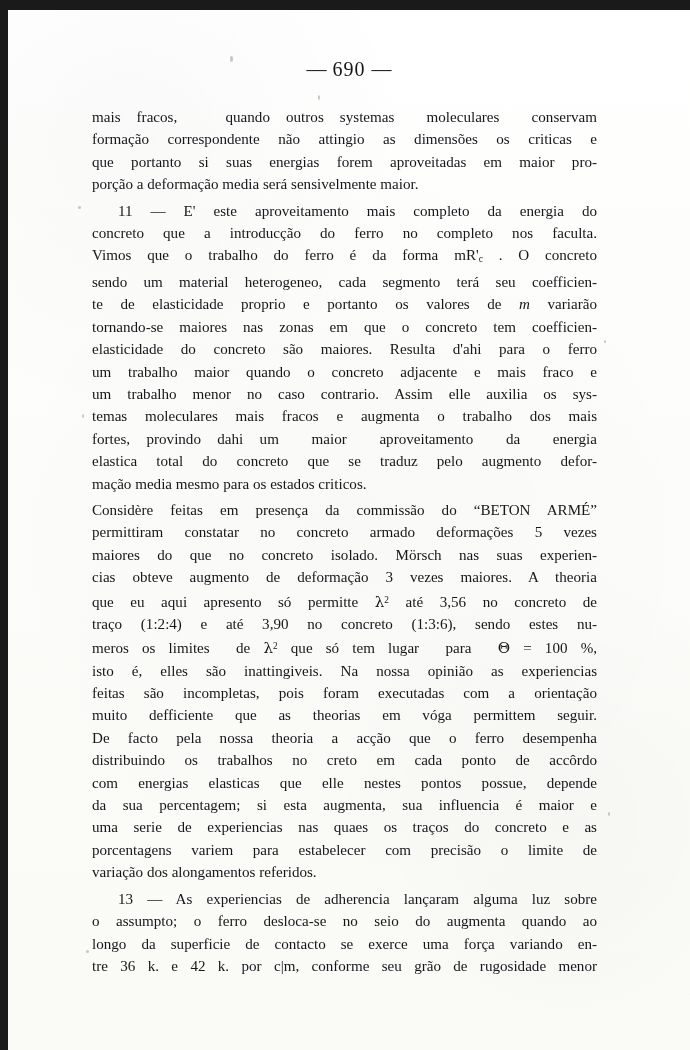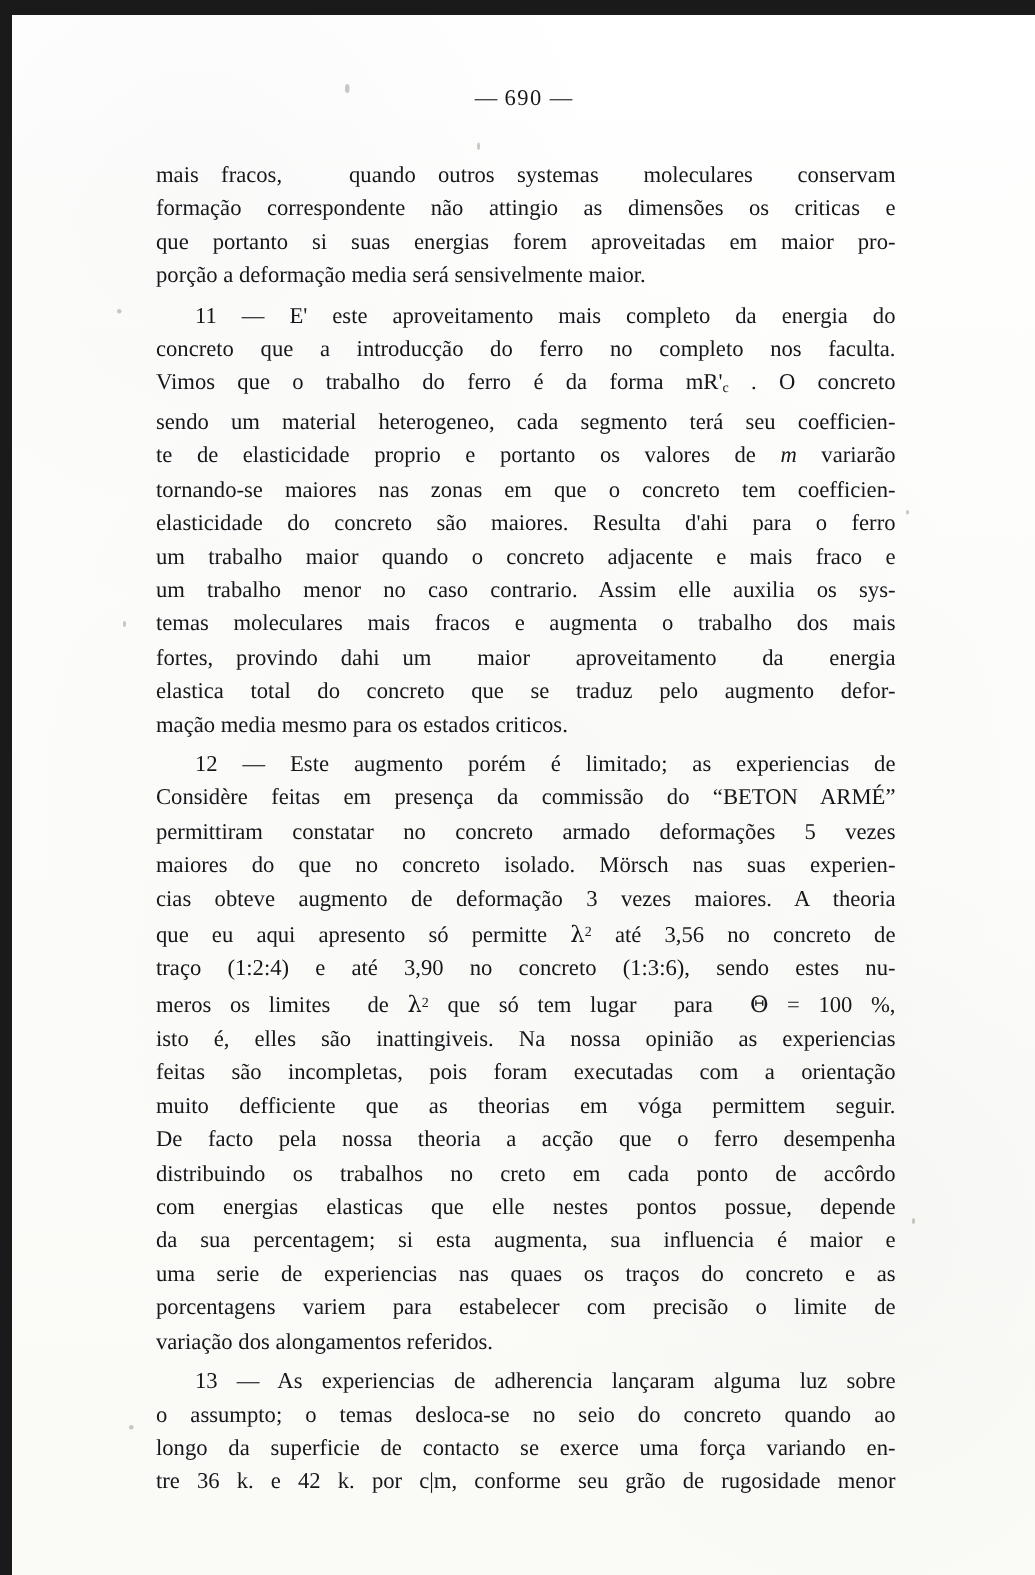--- a/index.html
+++ b/index.html
@@ -23,21 +23,21 @@
       radial-gradient(ellipse 60% 40% at 18% 12%, rgba(0,0,0,0.018), rgba(0,0,0,0) 70%),
       radial-gradient(ellipse 50% 35% at 82% 78%, rgba(0,0,0,0.020), rgba(0,0,0,0) 72%),
       radial-gradient(ellipse 70% 50% at 50% 50%, rgba(0,0,0,0.010), rgba(0,0,0,0) 80%),
       linear-gradient(180deg,#ffffff 0%,#fcfcfa 40%,#fafaf7 100%);
     pointer-events:none;
   }
   .folio{
     position:absolute;
     top:48px;left:0;right:0;
     text-align:center;
-    font-size:15px;
+    font-size:20px;
     letter-spacing:1px;
     color:#15151a;
   }
   .folio .dash{ letter-spacing:0; }
   .body-text{
     position:absolute;
     left:84px;
     top:96px;
     width:505px;
     font-size:15.1px;
@@ -47,21 +47,20 @@
     text-justify:inter-word;
   }
   .para{ margin:0 0 0 0; }
   .para + .para{ margin-top:4px; }
   .para .indent{ display:inline-block; width:26px; }
   .para .ln{ display:block; white-space:pre-wrap; }
   
   .ln{
     text-align:justify;
     text-align-last:justify;
-    margin-left:12px;
   }
   .ln.last{
     text-align-last:left;
   }
   sub{ font-size:0.62em; vertical-align:-0.22em; }
   sup{ font-size:0.62em; vertical-align:0.42em; }
   .ital{ font-style:italic; }
   .greek{ font-family:"DejaVu Serif", serif; }
   
   .speck{ position:absolute;background:#9a9a95;border-radius:50%;opacity:.55; }
@@ -97,21 +96,20 @@
       <span class="ln">elasticidade do concreto são maiores. Resulta d'ahi para o ferro</span>
       <span class="ln">um trabalho maior quando o concreto adjacente e mais fraco e</span>
       <span class="ln">um trabalho menor no caso contrario. Assim elle auxilia os sys-</span>
       <span class="ln">temas moleculares mais fracos e augmenta o trabalho dos mais</span>
       <span class="ln">fortes, provindo dahi um  maior  aproveitamento  da  energia</span>
       <span class="ln">elastica total do concreto que se traduz pelo augmento defor-</span>
       <span class="ln last">mação media mesmo para os estados criticos.</span>
     </p>
 
     <p class="para">
-      <span class="ln"><span class="indent"></span><span>12 — Este augmento porém é limitado; as experiencias de</span></span>
       <span class="ln">Considère feitas em presença da commissão do “BETON ARMÉ”</span>
       <span class="ln">permittiram constatar no concreto armado deformações 5 vezes</span>
       <span class="ln">maiores do que no concreto isolado. Mörsch nas suas experien-</span>
       <span class="ln">cias obteve augmento de deformação 3 vezes maiores. A theoria</span>
       <span class="ln">que eu aqui apresento só permitte <span class="greek">λ</span><sup>2</sup> até 3,56 no concreto de</span>
       <span class="ln">traço (1:2:4) e até 3,90 no concreto (1:3:6), sendo estes nu-</span>
       <span class="ln">meros os limites &nbsp;de <span class="greek">λ</span><sup>2</sup> que só tem lugar &nbsp;para &nbsp;<span class="greek">Θ</span> = 100 %,</span>
       <span class="ln">isto é, elles são inattingiveis. Na nossa opinião as experiencias</span>
       <span class="ln">feitas são incompletas, pois foram executadas com a orientação</span>
       <span class="ln">muito defficiente que as theorias em vóga permittem seguir.</span>
@@ -119,21 +117,21 @@
       <span class="ln">distribuindo os trabalhos no creto em cada ponto de accôrdo</span>
       <span class="ln">com energias elasticas que elle nestes pontos possue, depende</span>
       <span class="ln">da sua percentagem; si esta augmenta, sua influencia é maior e</span>
       <span class="ln">uma serie de experiencias nas quaes os traços do concreto e as</span>
       <span class="ln">porcentagens variem para estabelecer com precisão o limite de</span>
       <span class="ln last">variação dos alongamentos referidos.</span>
     </p>
 
     <p class="para">
       <span class="ln"><span class="indent"></span><span>13 — As experiencias de adherencia lançaram alguma luz sobre</span></span>
-      <span class="ln">o assumpto; o temas desloca-se no seio do concreto quando ao</span>
+      <span class="ln">o assumpto; o ferro desloca-se no seio do augmenta quando ao</span>
       <span class="ln">longo da superficie de contacto se exerce uma força variando en-</span>
       <span class="ln">tre 36 k. e 42 k. por c|m, conforme seu grão de rugosidade menor</span>
 
     </p>
 
   </div>
 
   <div class="speck" style="left:222px;top:46px;width:3px;height:6px;"></div>
   <div class="speck" style="left:310px;top:85px;width:2px;height:5px;"></div>
   <div class="speck" style="left:70px;top:196px;width:3px;height:3px;"></div>

